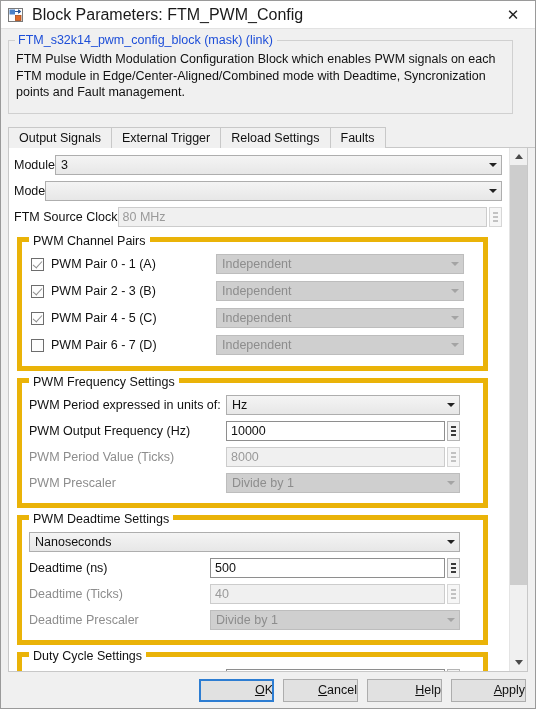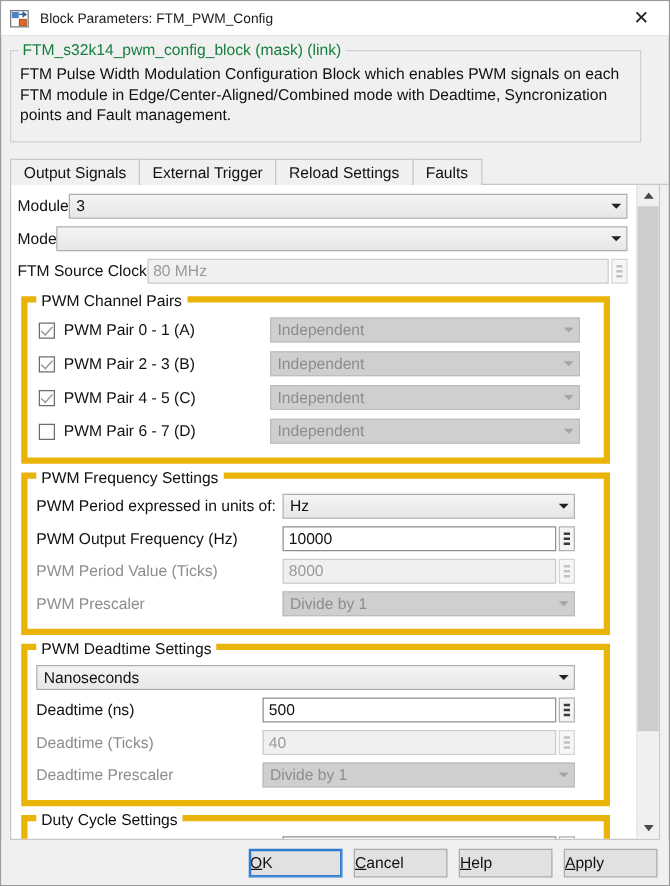--- a/index.html
+++ b/index.html
@@ -31,21 +31,21 @@
     border-bottom: 1px solid #e2e2e2;
     padding-left: 6px;
   }
   #title-icon {
     width: 18px; height: 18px;
     position: relative;
     flex: 0 0 18px;
     margin-right: 7px;
   }
   #title-text {
-    font-size: 11px;
+    font-size: 16px;
     color: #1a1a1a;
     white-space: nowrap;
   }
   #title-close {
     margin-left: auto;
     width: 44px; height: 27px;
     display: flex; align-items: center; justify-content: center;
     font-size: 15px;
     color: #222;
     line-height: 1;
@@ -63,21 +63,21 @@
     padding: 9px 6px 6px 6px;
     margin-top: 7px;
     background: transparent;
   }
   .groupbox > .legend {
     position: absolute;
     top: -8px; left: 6px;
     background: #f0f0f0;
     padding: 0 4px 0 3px;
     font-size: 12.5px;
-    color: #15803d;
+    color: #1d4ed8;
     white-space: nowrap;
   }
   #desc-box { margin-top: 8px; padding: 10px 7px 12px 7px; }
   #desc-text {
     font-size: 12.5px;
     line-height: 16.5px;
     color: #111;
     margin: 0;
   }
 
@@ -299,21 +299,21 @@
     justify-content: flex-end;
     padding: 0 9px 0 0;
     gap: 9px;
     background: #f0f0f0;
   }
   .btn {
     height: 23px;
     min-width: 75px;
     border: 1px solid #adadad;
     background: #e1e1e1;
-    display: flex; align-items: center; justify-content: flex-start;
+    display: flex; align-items: center; justify-content: flex-end;
     font-size: 12.5px;
     color: #111;
   }
   .btn.default {
     border: 1px solid #2d7dd2;
     outline: 1px solid #2d7dd2;
     outline-offset: -2px;
     background: #e1e1e1;
   }
   .btn u { text-decoration: underline; }

